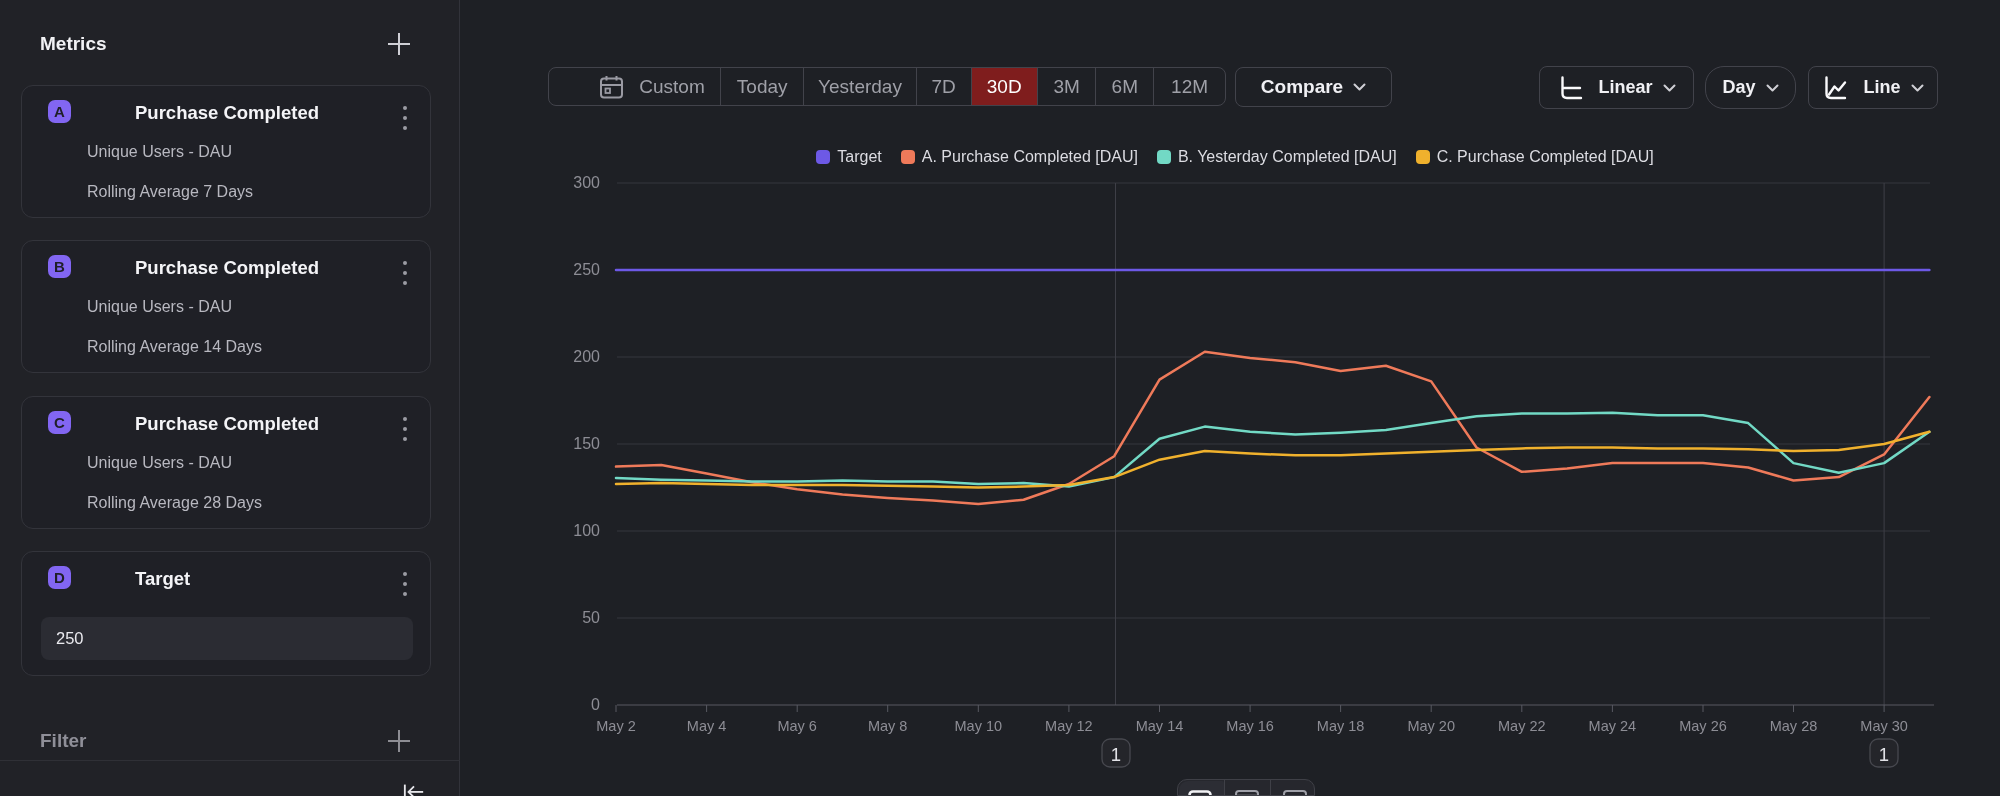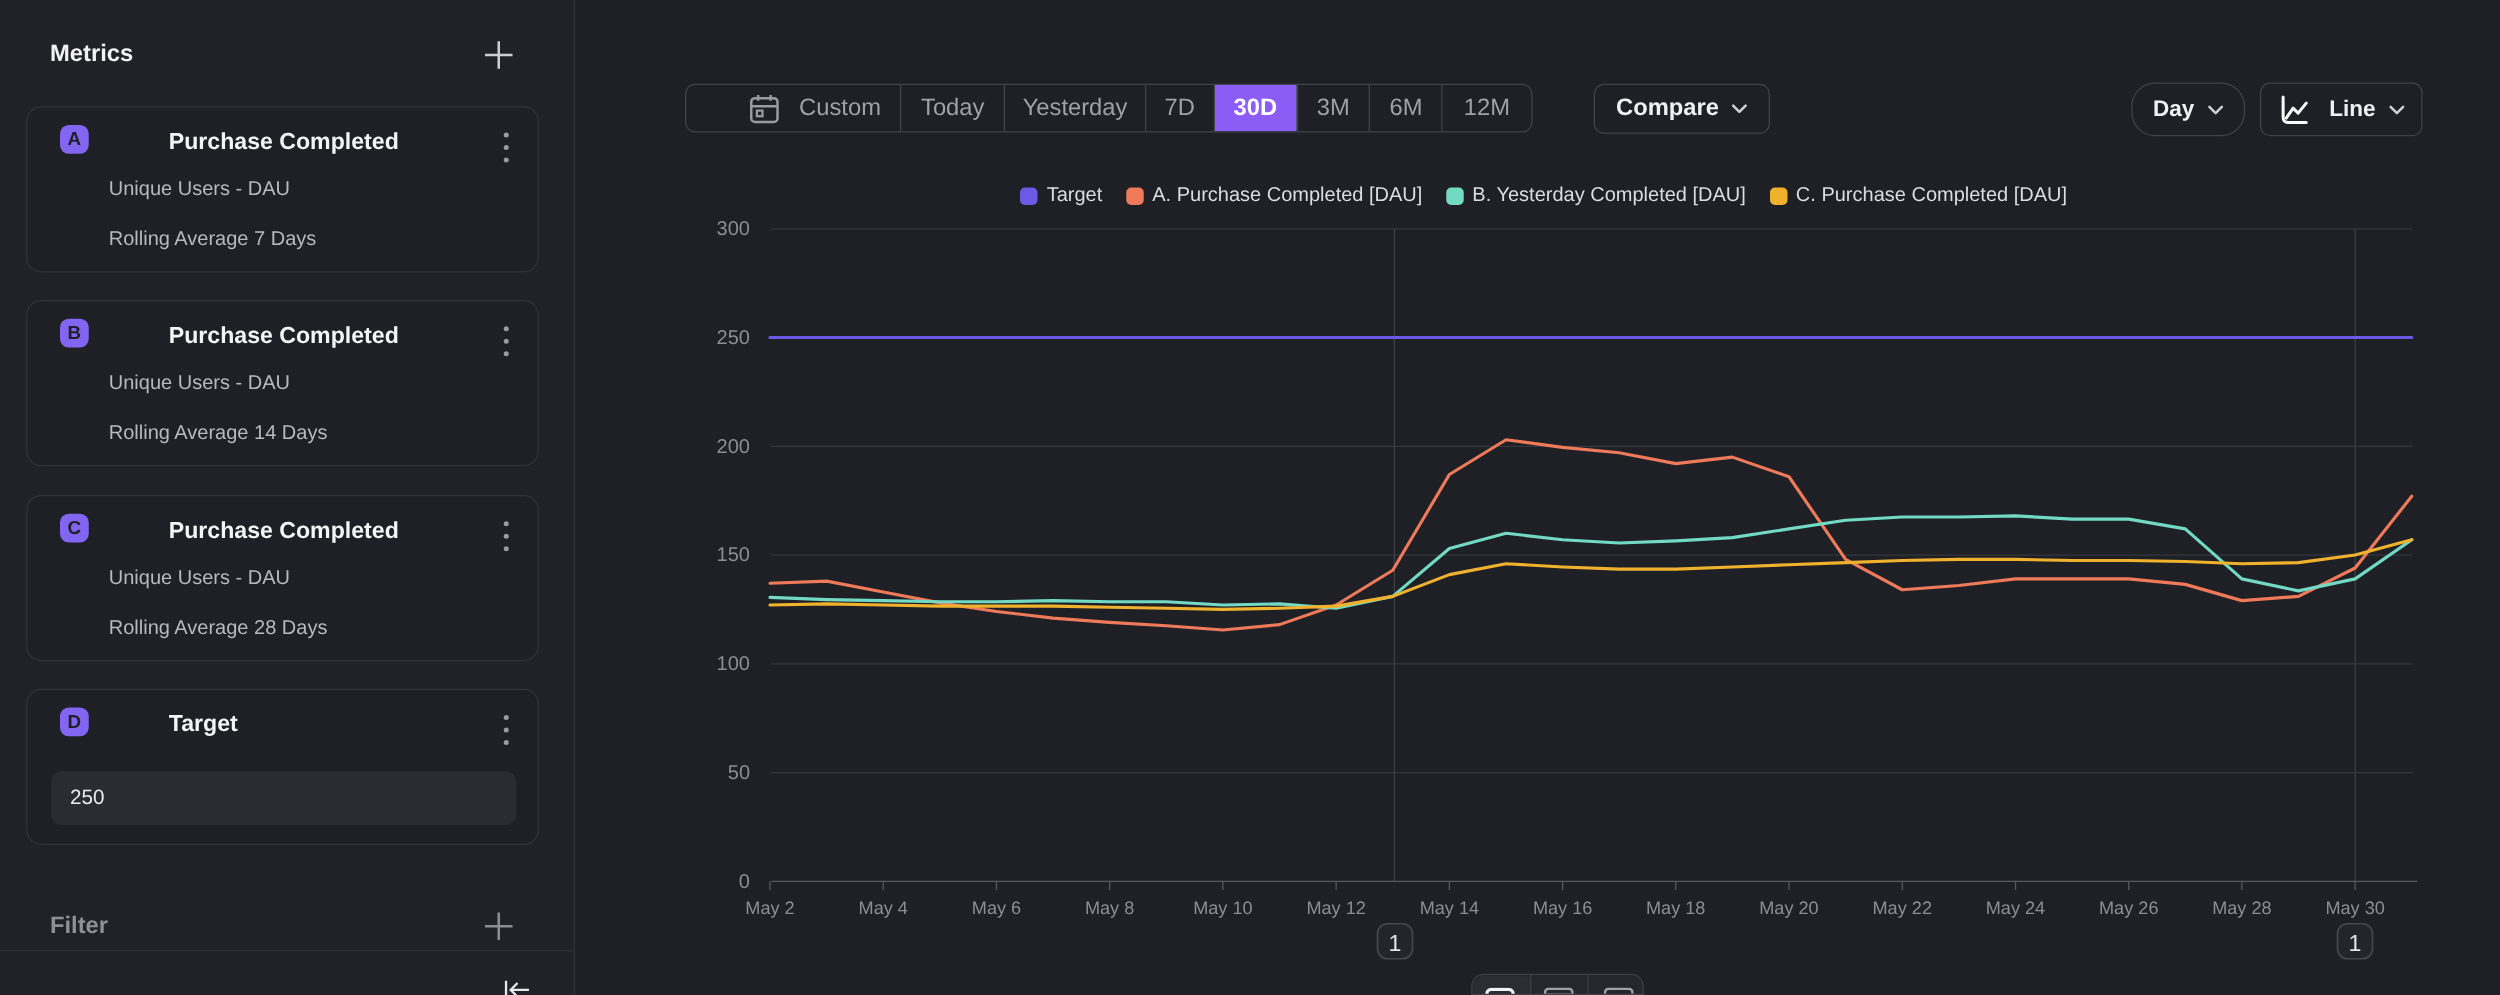--- a/index.html
+++ b/index.html
@@ -17,21 +17,21 @@
 .dots i { display:block; width:4px; height:4px; border-radius:50%; background:#9b9ba3; margin-bottom:6px; }
 .sub { position:absolute; left:65px; font-size:16px; color:#b8b8c0; }
 .tinput { position:absolute; left:19px; top:65px; width:372px; height:43px; background:#2b2c33; border-radius:8px; color:#e9e9ee; font-size:16.5px; line-height:43px; padding-left:15px; }
 .filter { position:absolute; left:40px; top:730px; font-size:19px; font-weight:bold; color:#8f8f98; }
 .sdiv { position:absolute; left:0; top:760px; width:460px; height:1px; background:#2f3036; }
 .collapse { position:absolute; left:403px; top:784px; width:22px; height:14px; }
 .main { position:absolute; left:460px; top:0; width:1540px; height:796px; background:#1e2025; }
 .seg { position:absolute; left:88px; top:67px; width:678px; height:39px; border:1px solid #42434b; border-radius:8px; display:flex; overflow:hidden;padding-left:35px; }
 .seg .s { height:100%; display:flex; align-items:center; justify-content:center; color:#9fa0a8; font-size:19px; border-right:1px solid #42434b; }
 .seg .s:last-child { border-right:none; }
-.seg .on { background:#8b5cf6; color:#ffffff; font-weight:bold; }
+.seg .on { background:#7f1d1d; color:#ffffff; font-weight:normal; }
 .btn { position:absolute; top:67px; height:40px; border:1px solid #42434b; border-radius:8px; display:flex; align-items:center; justify-content:center; color:#f0f0f4; font-size:19px; font-weight:bold; }
 .btn2 { top:66px; height:43px; font-size:18px; }
 .chev { width:13px; height:8px; margin-left:10px; }
 .legend { position:absolute; left:7px; top:148px; width:1540px; display:flex; justify-content:center; align-items:center; }
 .legend .sq { width:14px; height:14px; border-radius:4px; margin-right:7px; }
 .legend .lt { font-size:16px; color:#dcdce2; margin-right:19px; }
 .legend .lt:last-child { margin-right:4px; }
 .chart { position:absolute; left:0; top:0; }
 .gl { stroke:#35363e; stroke-width:1; }
 .vl { stroke:#3e3f47; stroke-width:1; }
@@ -112,21 +112,27 @@
             <rect x="6.5" y="14.5" width="4.5" height="4.5" fill="none" stroke="#9a9aa3" stroke-width="1.8"></rect>
           </svg>Custom</div>
   <div class="s" style="width:88px;">Today</div>
   <div class="s" style="width:119px;">Yesterday</div>
   <div class="s" style="width:58px;">7D</div>
   <div class="s on" style="width:70px;">30D</div>
   <div class="s" style="width:62px;">3M</div>
   <div class="s" style="width:61px;">6M</div>
   <div class="s" style="width:75px;">12M</div>
 </div>
-<div class="btn" style="left:815px; width:141px;">Compare<svg class="chev" viewBox="0 0 13 8">
+<div class="btn" style="left:775px; width:157px;">Compare<svg class="chev" viewBox="0 0 13 8">
+          <path d="M1.5 1.5 L6.5 6.5 L11.5 1.5" fill="none" stroke="#cfcfd5" stroke-width="2" stroke-linecap="round" stroke-linejoin="round"></path>
+        </svg></div>
+<div class="btn btn2" style="left:1079px; width:155px;"><svg width="26" height="26" viewBox="0 0 26 26" style="margin-right:15px;">
+          <path d="M5.5 2.5 L5.5 18.5 Q5.5 23 10 23 L24 23" fill="none" stroke="#fafafc" stroke-width="2.4" stroke-linecap="round"></path>
+          <line x1="6.5" y1="13" x2="23" y2="13" stroke="#fafafc" stroke-width="2.4" stroke-linecap="round"></line>
+        </svg>Linear<svg class="chev" viewBox="0 0 13 8">
           <path d="M1.5 1.5 L6.5 6.5 L11.5 1.5" fill="none" stroke="#cfcfd5" stroke-width="2" stroke-linecap="round" stroke-linejoin="round"></path>
         </svg></div>
 <div class="btn btn2" style="left:1245px; width:91px;border-radius:19px;">Day<svg class="chev" viewBox="0 0 13 8">
           <path d="M1.5 1.5 L6.5 6.5 L11.5 1.5" fill="none" stroke="#cfcfd5" stroke-width="2" stroke-linecap="round" stroke-linejoin="round"></path>
         </svg></div>
 <div class="btn btn2" style="left:1348px; width:130px;"><svg width="26" height="26" viewBox="0 0 26 26" style="margin-right:15px;">
           <path d="M4.5 2.5 L4.5 18.5 Q4.5 23 9 23 L23 23" fill="none" stroke="#fafafc" stroke-width="2.4" stroke-linecap="round"></path>
           <path d="M7 19.5 L12.5 11.5 L16.5 15.5 L23 7.5" fill="none" stroke="#fafafc" stroke-width="2.4" stroke-linecap="round" stroke-linejoin="round"></path>
         </svg>Line<svg class="chev" viewBox="0 0 13 8">
           <path d="M1.5 1.5 L6.5 6.5 L11.5 1.5" fill="none" stroke="#cfcfd5" stroke-width="2" stroke-linecap="round" stroke-linejoin="round"></path>

